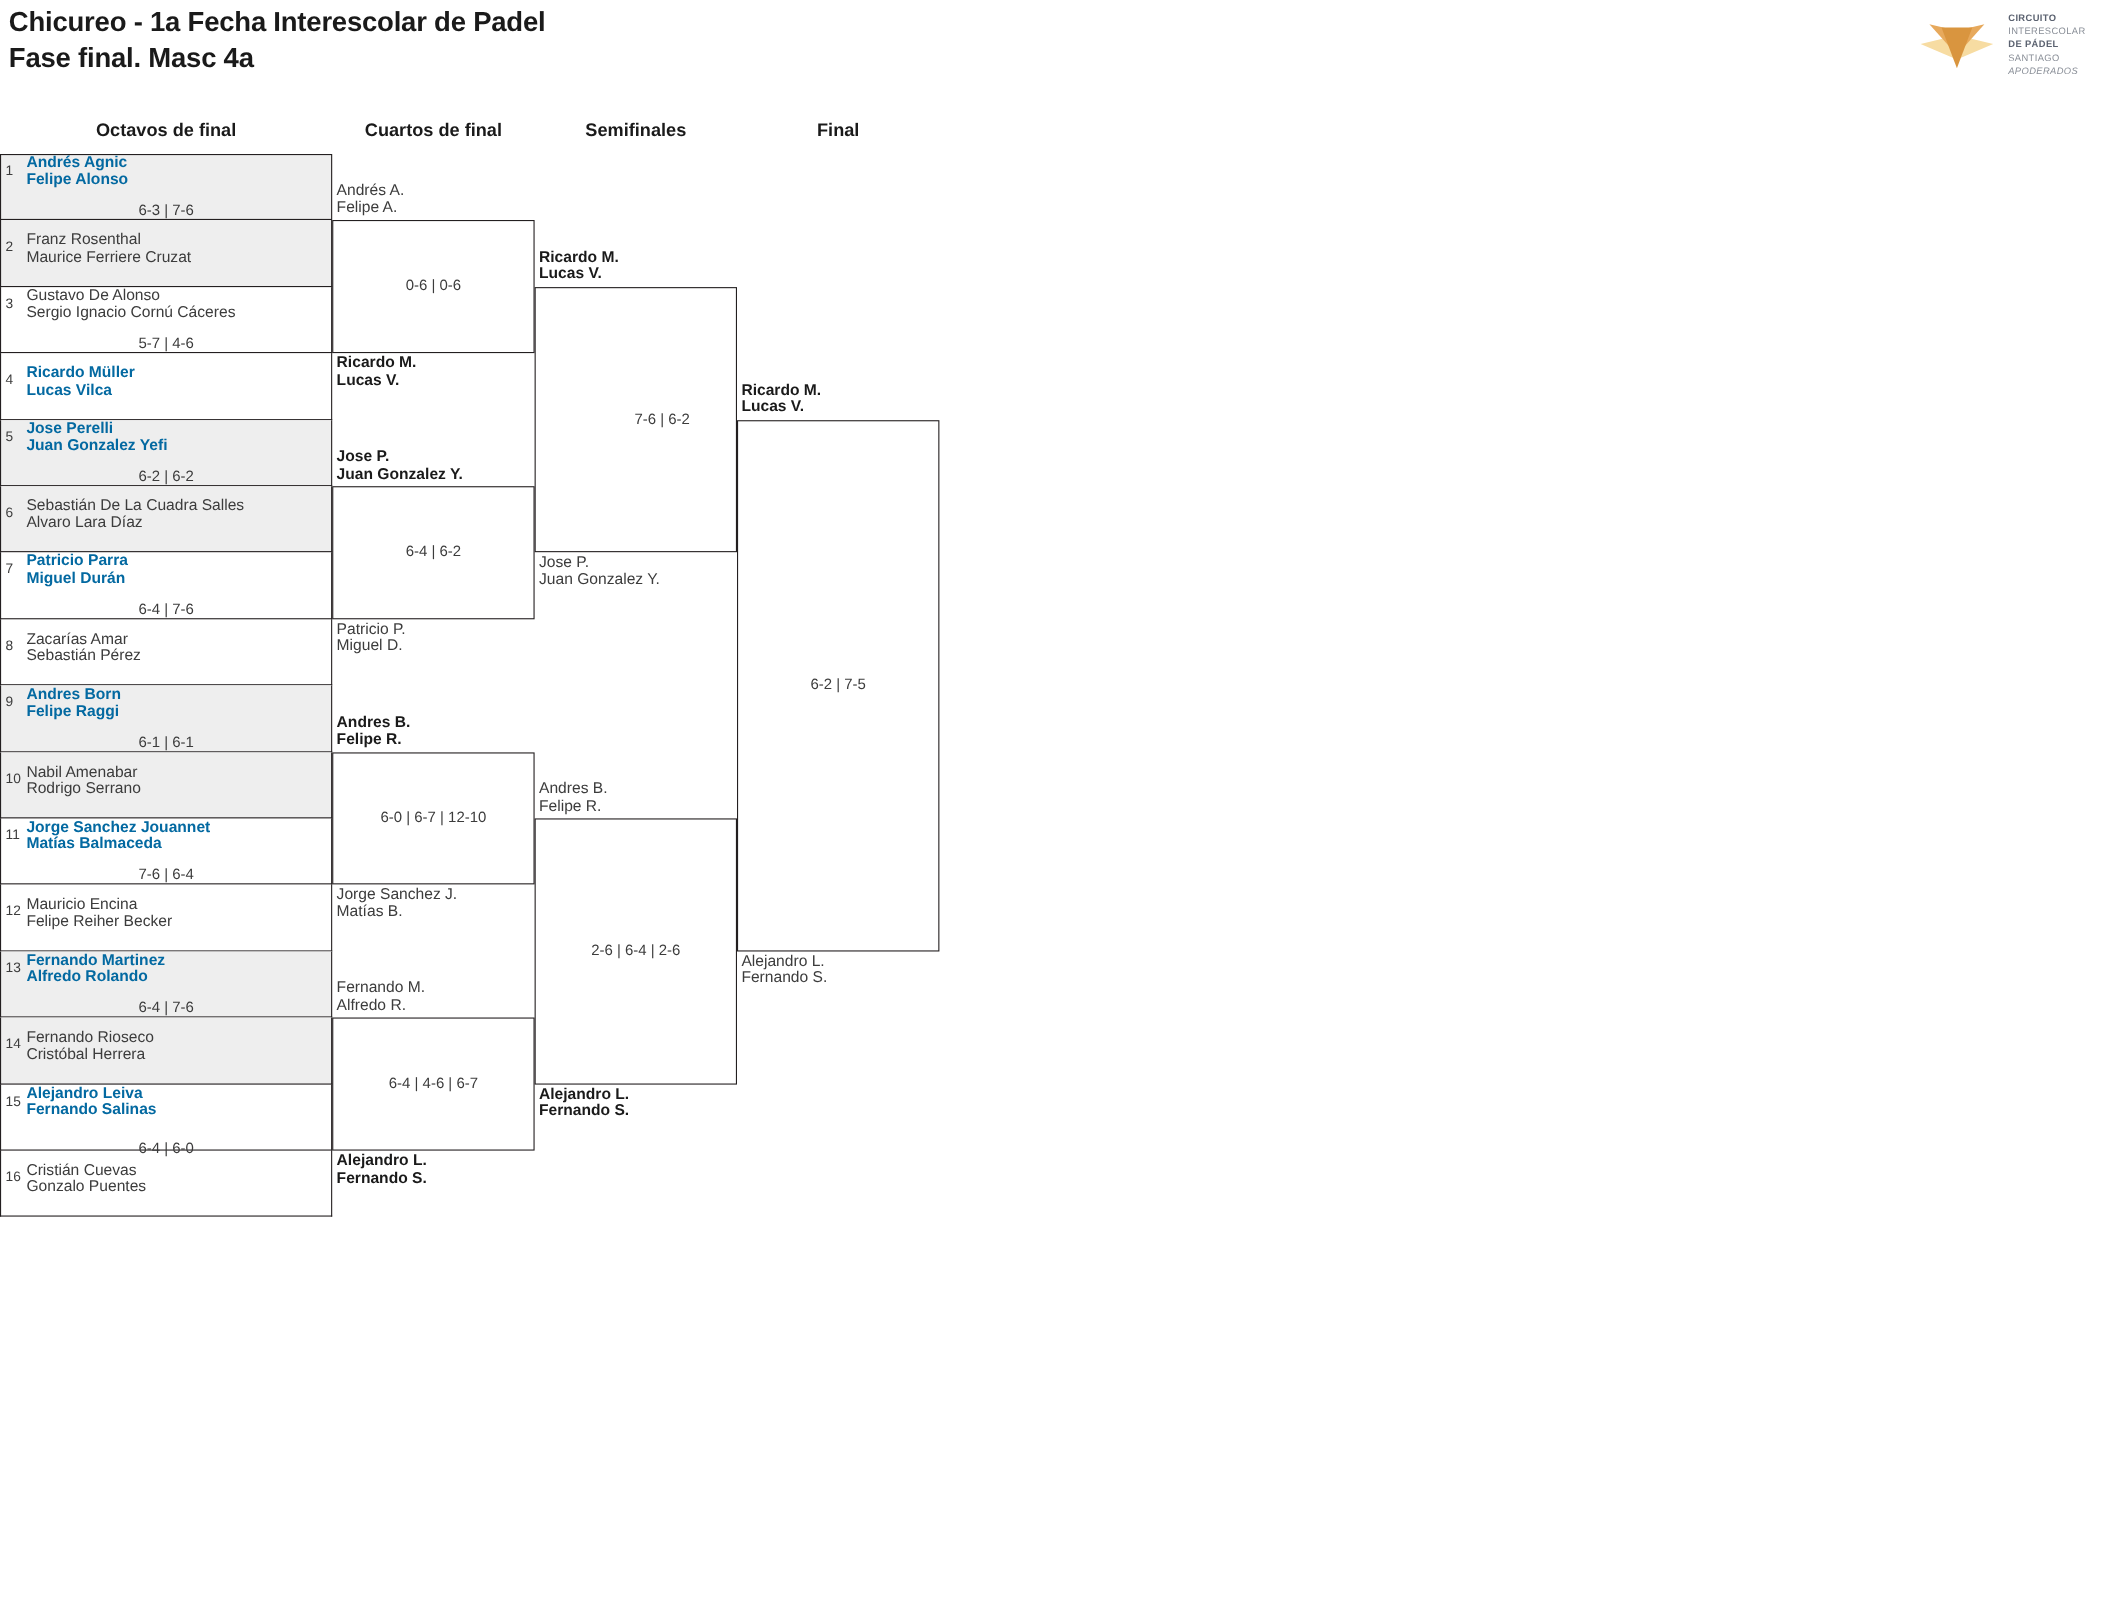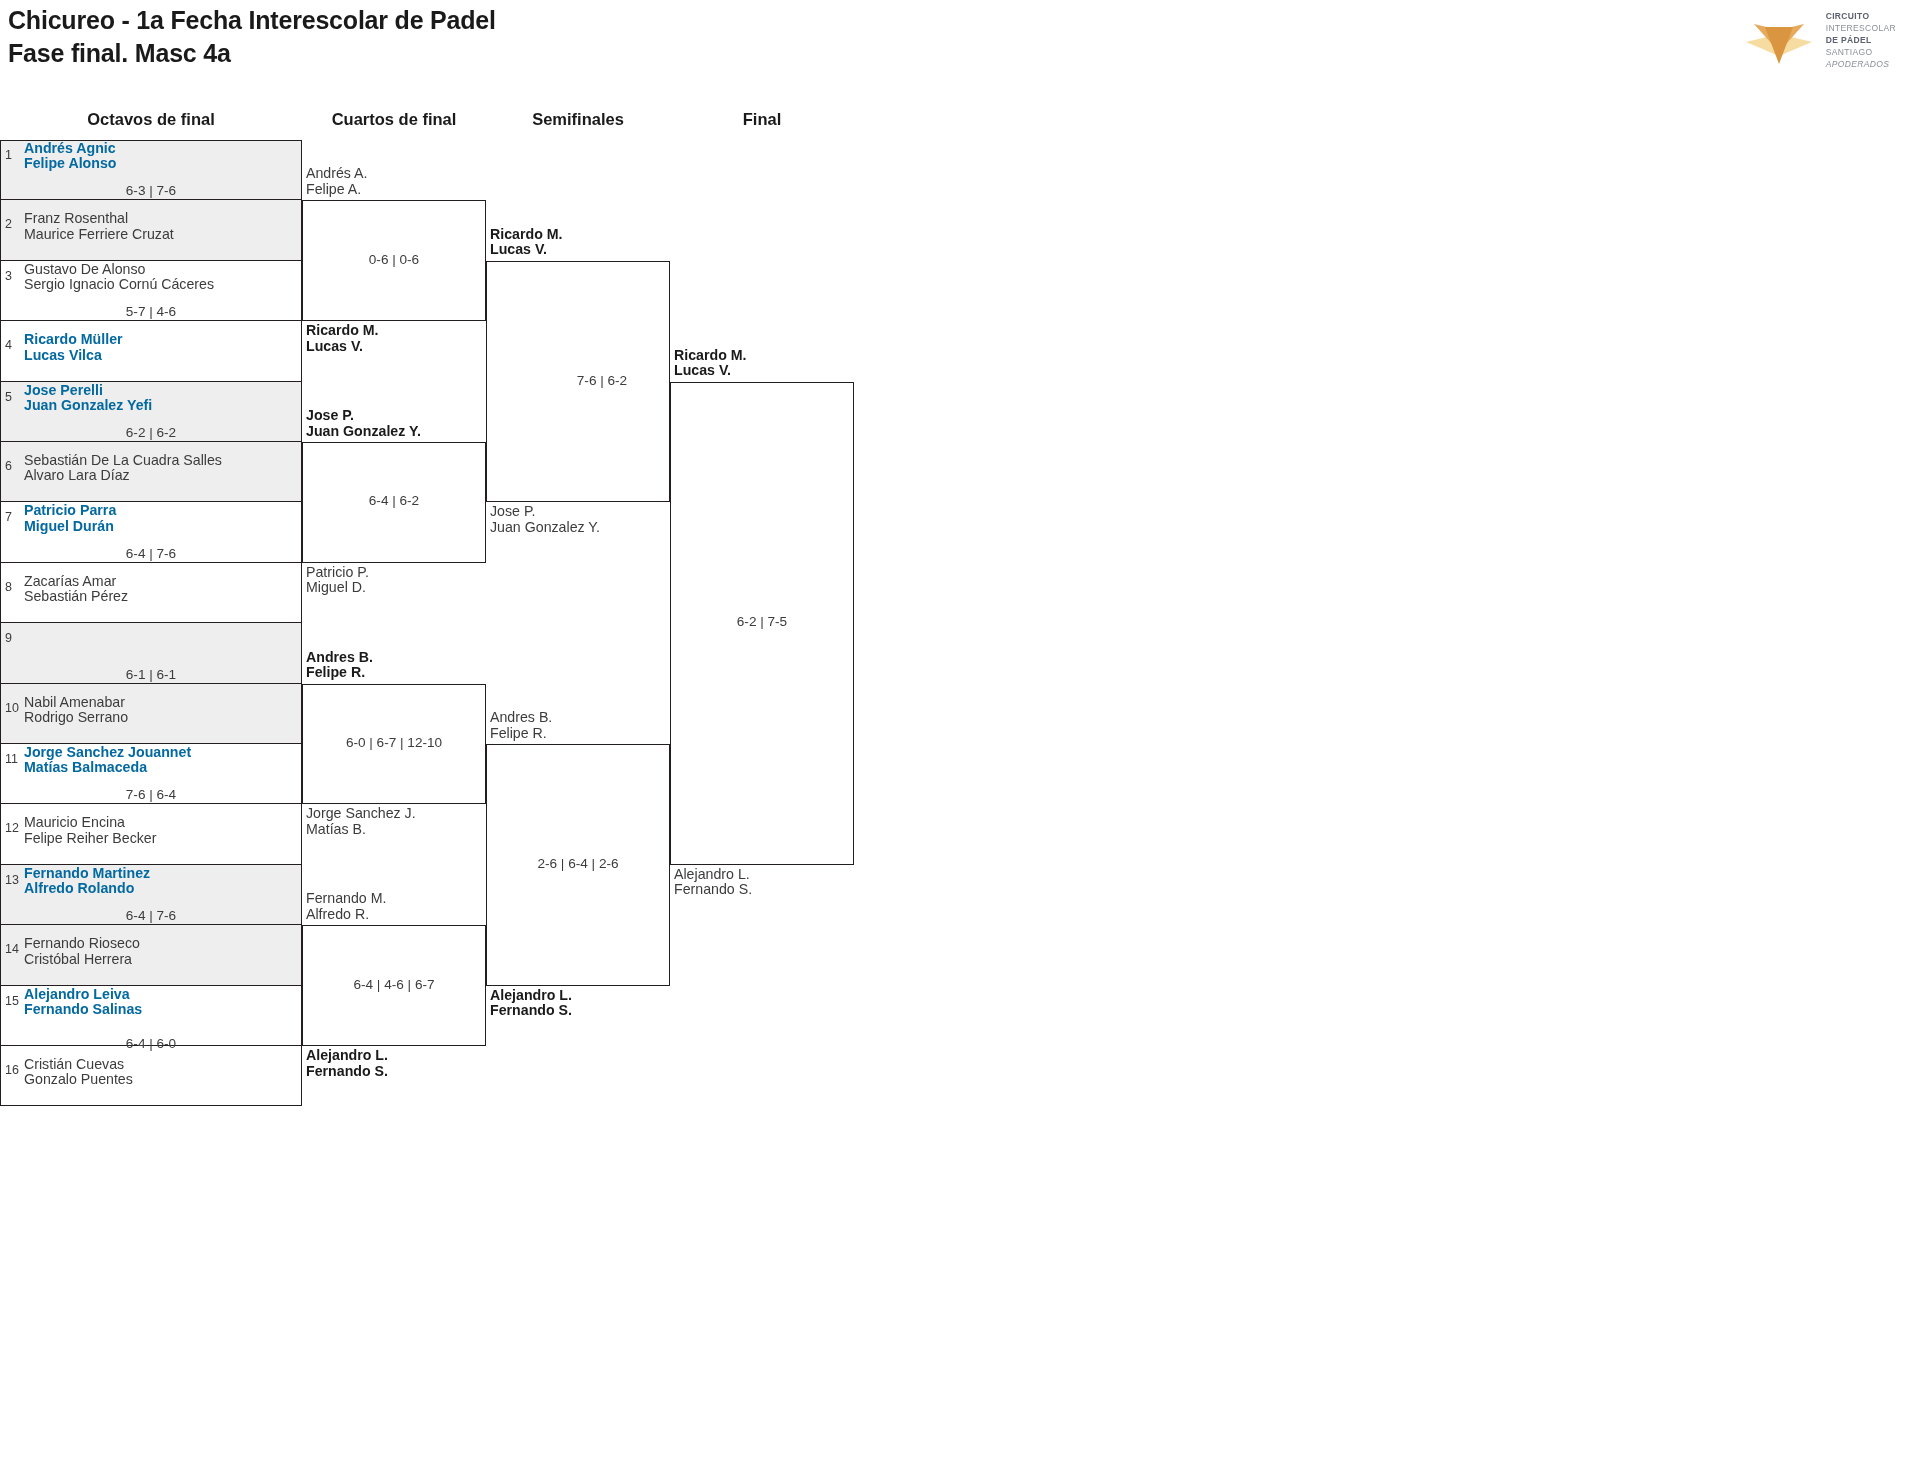--- a/index.html
+++ b/index.html
@@ -27,21 +27,21 @@
     letter-spacing: -0.2px;
     color: #1a1a1a;
   }
   .title-line { white-space: nowrap; }
 
   .logo-block {
     position: absolute;
     right: 24px;
     top: 10px;
     display: flex;
-    align-items: center;
+    align-items: flex-start;
     gap: 10px;
   }
   .logo-mark { width: 74px; height: 56px; flex: none; }
   .logo-text {
     font-size: 8.5px;
     line-height: 1.42;
     letter-spacing: 0.35px;
     color: #8a8f98;
   }
   .logo-text .b { font-weight: 700; color: #5b6270; }
@@ -209,20 +209,24 @@
       <span class="n">Miguel Durán</span>
     </div>
     <div class="r1-cell" style="top: 562.8px; height: 60.4px;"></div>
     <div class="seed" style="top: 580.8px;">8</div>
     <div class="r1-team" style="top: 573.8px;">
       <span class="n">Zacarías Amar</span>
       <span class="n">Sebastián Pérez</span>
     </div>
     <div class="r1-cell shaded" style="top: 623.2px; height: 60.4px;"></div>
     <div class="seed" style="top: 632.2px;">9</div>
+    <div class="r1-team win" style="top: 624.2px;">
+      <span class="n">Andres Born</span>
+      <span class="n">Felipe Raggi</span>
+    </div>
     <div class="r1-cell shaded" style="top: 683.6px; height: 60.4px;"></div>
     <div class="seed" style="top: 701.6px;">10</div>
     <div class="r1-team" style="top: 694.6px;">
       <span class="n">Nabil Amenabar</span>
       <span class="n">Rodrigo Serrano</span>
     </div>
     <div class="r1-cell" style="top: 744px; height: 60.4px;"></div>
     <div class="seed" style="top: 753px;">11</div>
     <div class="r1-team win" style="top: 745px;">
       <span class="n">Jorge Sanchez Jouannet</span>

